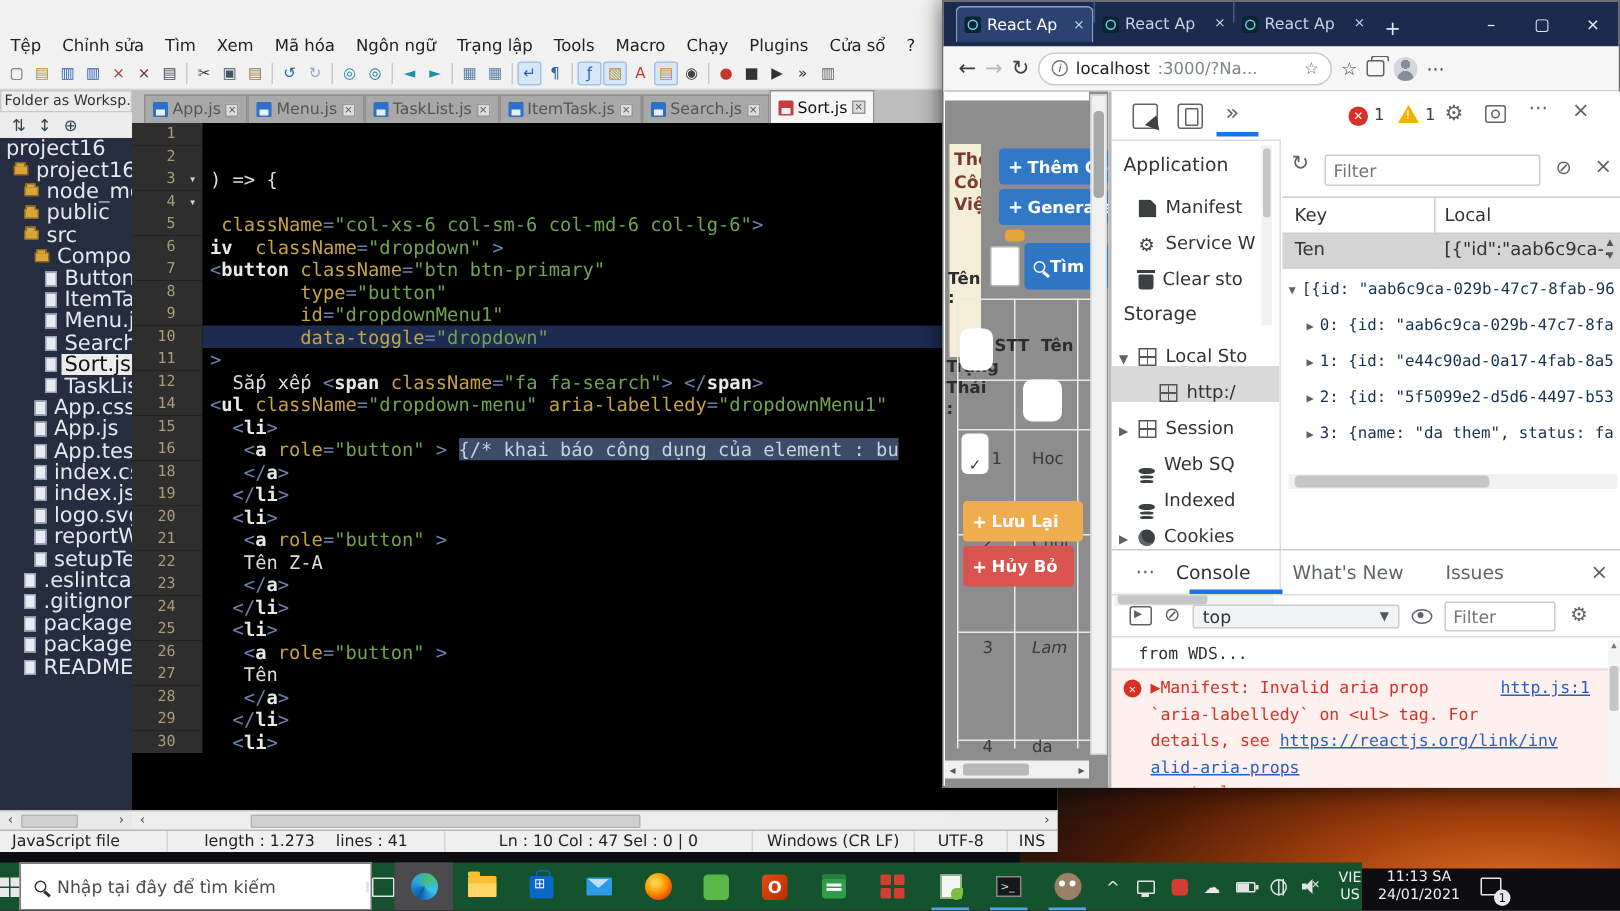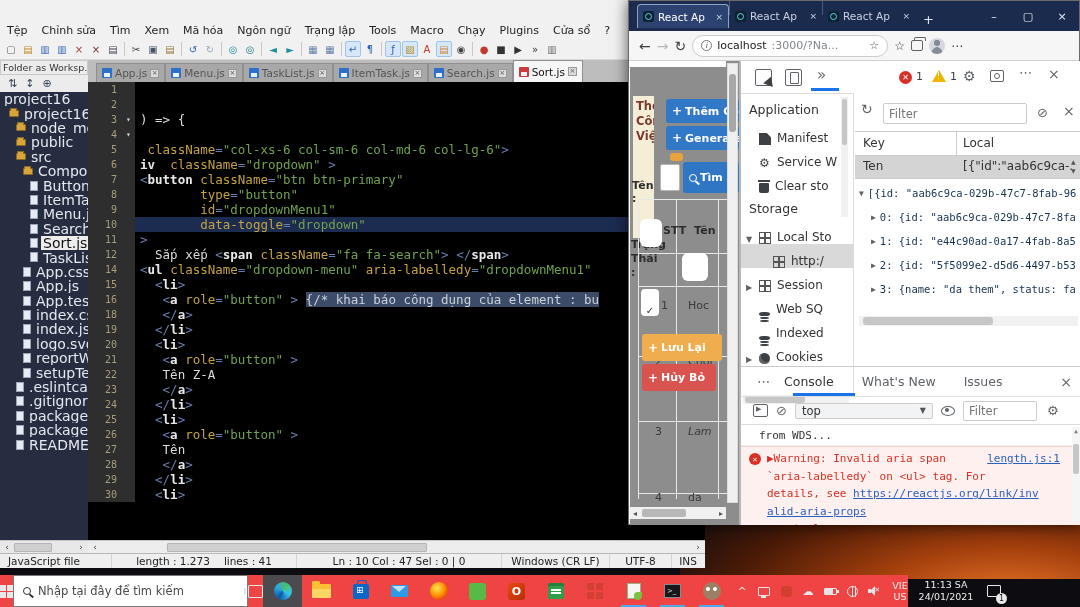--- a/index.html
+++ b/index.html
@@ -175,21 +175,21 @@
 #cs-err{background:#fdf0ef;border-top:1px solid #f5d3cf;padding:3px 8px 3px 26px;position:relative;color:#d93025}
 #cs-err-ic{position:absolute;left:8px;top:6px;width:12px;height:12px;border-radius:50%;background:#d93025;color:#fff;font-size:8px;display:flex;align-items:center;justify-content:center}
 .err-row{display:flex;white-space:pre;line-height:17.5px}
 .seg-err{color:#d93025}
 .seg-link{color:#2b5fbf;text-decoration:underline}
 .err-row .right{margin-left:auto;margin-right:14px}
 #cs-vs{position:absolute;right:2px;top:2px;width:8px;height:94px;background:#f5f5f5}
 #cs-vs .thumb{width:6px;height:30px;background:#c6c6c6;margin:9px 0 0 1px;border-radius:2px}
 #cs-vs .a{font-size:6px;color:#777;text-align:center;line-height:8px}
 
-#taskbar{left:0;top:575px;width:908px;height:32px;background:#ef4444;display:flex;align-items:center;z-index:10}
+#taskbar{left:0;top:575px;width:908px;height:32px;background:#14532d;display:flex;align-items:center;z-index:10}
 #tb-start{width:44px;height:32px;display:flex;align-items:center;justify-content:center}
 .winlogo{width:13px;height:13px;display:grid;grid-template-columns:6px 6px;grid-template-rows:6px 6px;gap:1px}
 .winlogo span{background:#e8e8e8}
 #tb-search{width:252px;height:32px;background:#fff;border:1px solid #7a7a7a;display:flex;align-items:center;gap:7px;padding:0 9px}
 .mag{width:8px;height:8px;border:1.6px solid #333;border-radius:50%;position:relative;flex:none}
 .mag::after{content:"";position:absolute;right:-4px;bottom:-3px;width:5px;height:1.6px;background:#333;transform:rotate(40deg)}
 .mag.w{border-color:#fff}.mag.w::after{background:#fff}
 #tb-search input{border:none;outline:none;font-size:11.5px;color:#333;width:200px;font-family:"DejaVu Sans",sans-serif;background:transparent}
 #tb-search input::placeholder{color:#4a4a4a;opacity:1}
 #tb-taskview{width:40px;height:32px;display:flex;align-items:center;justify-content:center}
@@ -741,21 +741,21 @@
             </span>
           <span id="cs-eye"></span>
           <input id="cs-filter" class="dt-input" placeholder="Filter" style="">
           <span id="cs-gear">⚙</span>
         </div>
         <div id="cs-log">
           <div id="cs-wds">from WDS...</div>
           <div id="cs-err">
             <span id="cs-err-ic">✕</span>
             <div id="cs-err-rows">
-                <div class="err-row"><span class="seg-err">▶Warning: Invalid aria span</span><span class="seg-link right">length.js:1</span></div>
+                <div class="err-row"><span class="seg-err">▶Manifest: Invalid aria prop</span><span class="seg-link right">http.js:1</span></div>
                 <div class="err-row"><span class="seg-err">`aria-labelledy` on &lt;ul&gt; tag. For</span></div>
                 <div class="err-row"><span class="seg-err">details, see </span><span class="seg-link">https://reactjs.org/link/inv</span></div>
                 <div class="err-row"><span class="seg-link">alid-aria-props</span></div>
                 <div class="err-row"><span class="seg-err">   at ul</span></div>
               </div>
           </div>
           <div id="cs-vs">
               <div class="a">▲</div>
               <div class="thumb"></div>
             </div>

